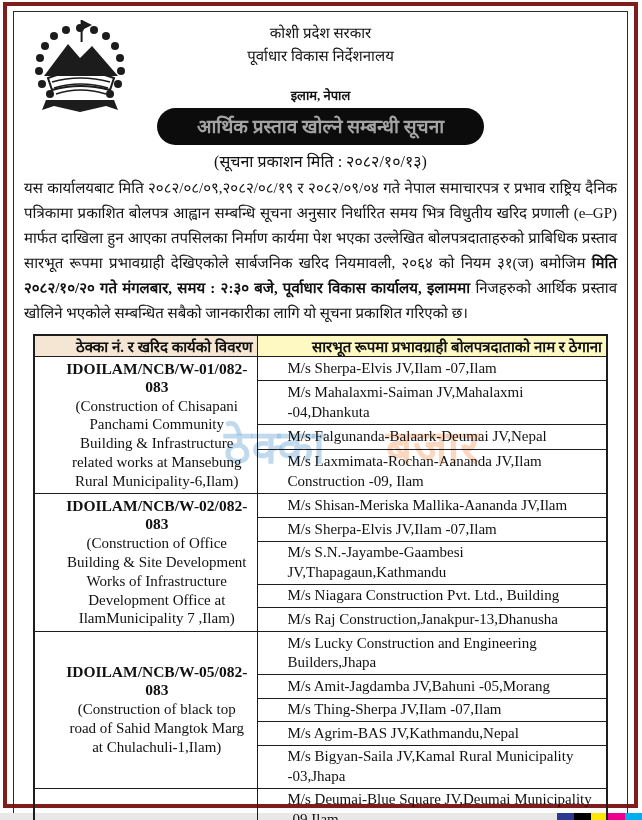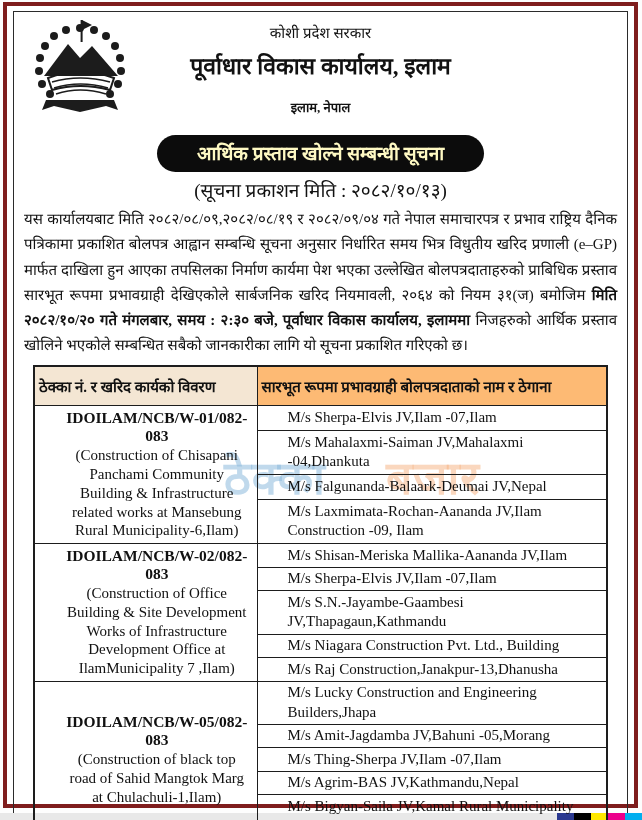--- a/index.html
+++ b/index.html
@@ -8,32 +8,32 @@
 
   .outer-frame { position:absolute; left:3px; top:2px; width:635px; height:806px; border:4px solid #7f1d1d; background:#fff; }
   .inner-frame { position:relative; margin:5px 6px 0 6px; border:1.5px solid #2b2b2b; min-height:748px; padding:2px 2px 8px 2px; }
 
   
   .masthead { position:relative; text-align:center; padding-top:8px; }
   .emblem { position:absolute; left:14px; top:4px; width:100px; height:104px; }
   .gov-line { font-size:15px; line-height:1.55; }
   .office-name { font-size:23px; font-weight:bold; margin-top:4px; }
   .office-location { font-size:13px; font-weight:bold; margin-top:17px; }
-  .notice-pill { display:inline-block; background:#0c0c0c; color:#fef9c3; font-size:19px; font-weight:bold;
-                 border-radius:24px; padding:5px 40px 6px 40px; margin-top:19px; }
-  .publish-date { font-size:19px; margin-top:5px; }
+  .notice-pill { display:inline-block; background:#0c0c0c; color:#a3a3a3; font-size:19px; font-weight:bold;
+                 border-radius:24px; padding:5px 40px 6px 40px; margin-top:4px; }
+  .publish-date { font-size:16px; margin-top:5px; }
 
   
   .body-para { font-size:15px; line-height:1.68; text-align:justify; padding:4px 8px 0 8px; }
   .body-para .bold { font-weight:bold; }
 
   
   .table-wrap { position:relative; margin-top:7px; z-index:1; }
   table.contracts { width:575px; margin:0 auto; border-collapse:collapse; border:2px solid #1d1d1d; background:transparent; position:relative; z-index:2; }
-  table.contracts th { border:1.4px solid #1d1d1d; font-size:15px; font-weight:bold; padding:9px 4px; text-align:left; }
+  table.contracts th { border:1.4px solid #1d1d1d; font-size:15px; font-weight:bold; padding:0 4px; text-align:right; }
   table.contracts td { border:1.4px solid #1d1d1d; background:transparent;padding-left:30px; }
   td.contract-cell { width:223px; text-align:center; vertical-align:middle; padding:3px 8px; }
   .contract-no { font-weight:bold; font-size:15.5px; }
   .contract-desc { font-size:15px; line-height:1.25; margin-top:1px; }
   td.bidder-cell { font-size:15px; padding:1.5px 6px; line-height:1.3; vertical-align:middle; }
 
   
   .watermark { position:absolute; left:200px; top:80px; z-index:1; font-size:46px; font-weight:bold;
                letter-spacing:1px; white-space:nowrap; pointer-events:none; }
   .watermark span { padding:0 8px; }
@@ -79,37 +79,37 @@
 
             <path d="M22 64 Q50 56 80 64" fill="none" stroke="#1c1c1c" stroke-width="1.4"></path>
             <path d="M24 70 Q50 62 78 70" fill="none" stroke="#1c1c1c" stroke-width="1.4"></path>
             <path d="M26 76 Q50 68 76 76" fill="none" stroke="#1c1c1c" stroke-width="1.4"></path>
 
             <path d="M16 82 L84 82 L88 92 L76 88 L50 94 L24 88 L12 92 Z"></path>
           </g>
         </svg>
       </span>
       <div class="gov-line">कोशी प्रदेश सरकार</div>
-      <div class="office-name">पूर्वाधार विकास कार्यालय, इलाम</div>
+      <div class="gov-line">पूर्वाधार विकास निर्देशनालय</div>
       <div class="office-location">इलाम, नेपाल</div>
       <div><span class="notice-pill">आर्थिक प्रस्ताव खोल्ने सम्बन्धी सूचना</span></div>
       <div class="publish-date">(सूचना प्रकाशन मिति : २०८२/१०/१३)</div>
     </div>
 
     <div class="body-para"><span>यस कार्यालयबाट मिति २०८२/०८/०९,२०८२/०८/१९ र २०८२/०९/०४  गते नेपाल समाचारपत्र र प्रभाव राष्ट्रिय दैनिक पत्रिकामा प्रकाशित बोलपत्र आह्वान सम्बन्धि सूचना अनुसार निर्धारित समय भित्र विधुतीय खरिद प्रणाली (e–GP) मार्फत दाखिला हुन आएका तपसिलका निर्माण कार्यमा पेश भएका उल्लेखित बोलपत्रदाताहरुको प्राबिधिक प्रस्ताव सारभूत रूपमा प्रभावग्राही देखिएकोले सार्बजनिक खरिद नियमावली, २०६४ को नियम ३१(ज) बमोजिम </span><span class="bold">मिति २०८२/१०/२० गते मंगलबार, समय : २:३० बजे, पूर्वाधार विकास कार्यालय, इलाममा</span><span> निजहरुको आर्थिक प्रस्ताव खोलिने भएकोले सम्बन्धित सबैको जानकारीका लागि यो सूचना प्रकाशित गरिएको छ।</span></div>
 
     <div class="table-wrap">
       <div class="watermark">
         <span style="color: rgba(140, 185, 220, 0.55);">ठेक्का</span><span style="color: rgba(246, 176, 125, 0.5); margin-left: 44px;">बजार</span>
       </div>
       <table class="contracts">
         <thead>
           <tr class="table-header">
             <th style="background: rgb(244, 230, 211);">ठेक्का नं.  र खरिद कार्यको विवरण</th>
-            <th style="background: #fdba74;">सारभूत रूपमा प्रभावग्राही बोलपत्रदाताको नाम र ठेगाना</th>
+            <th style="background: #fef9c3;">सारभूत रूपमा प्रभावग्राही बोलपत्रदाताको नाम र ठेगाना</th>
           </tr>
         </thead>
         <tbody>
             <tr>
               <td class="contract-cell" rowspan="4">
                 <div class="contract-no">IDOILAM/NCB/W-01/082-083</div>
                 <div class="contract-desc">(Construction of Chisapani Panchami Community Building &amp; Infrastructure related works at Mansebung Rural Municipality-6,Ilam)</div>
               </td>
               <td class="bidder-cell">M/s Sherpa-Elvis JV,Ilam  -07,Ilam</td>
             </tr>

